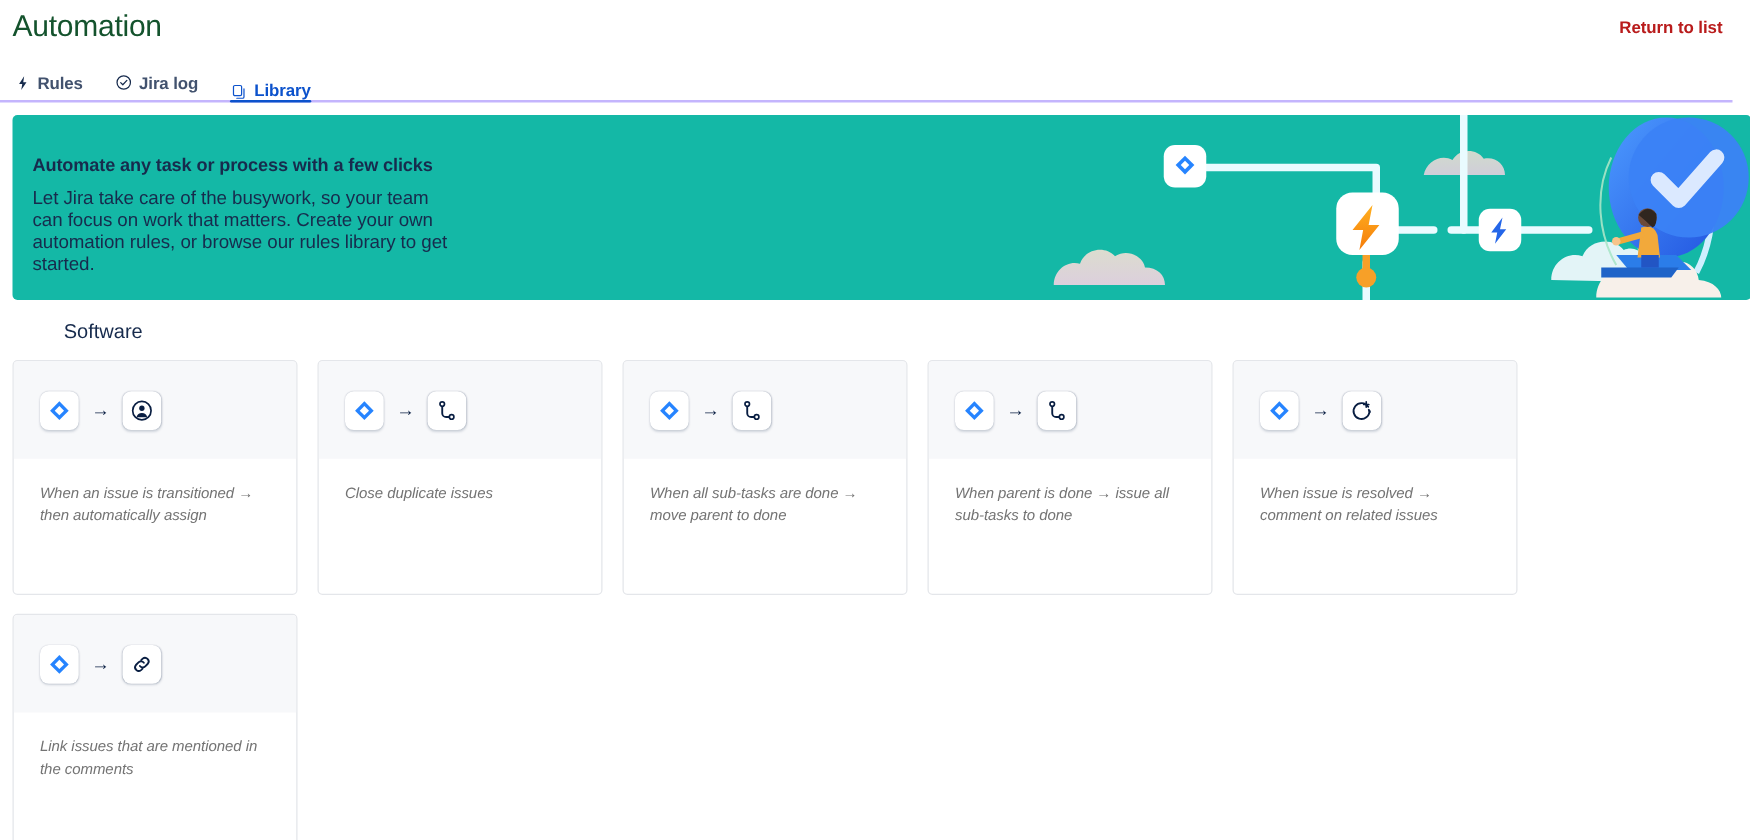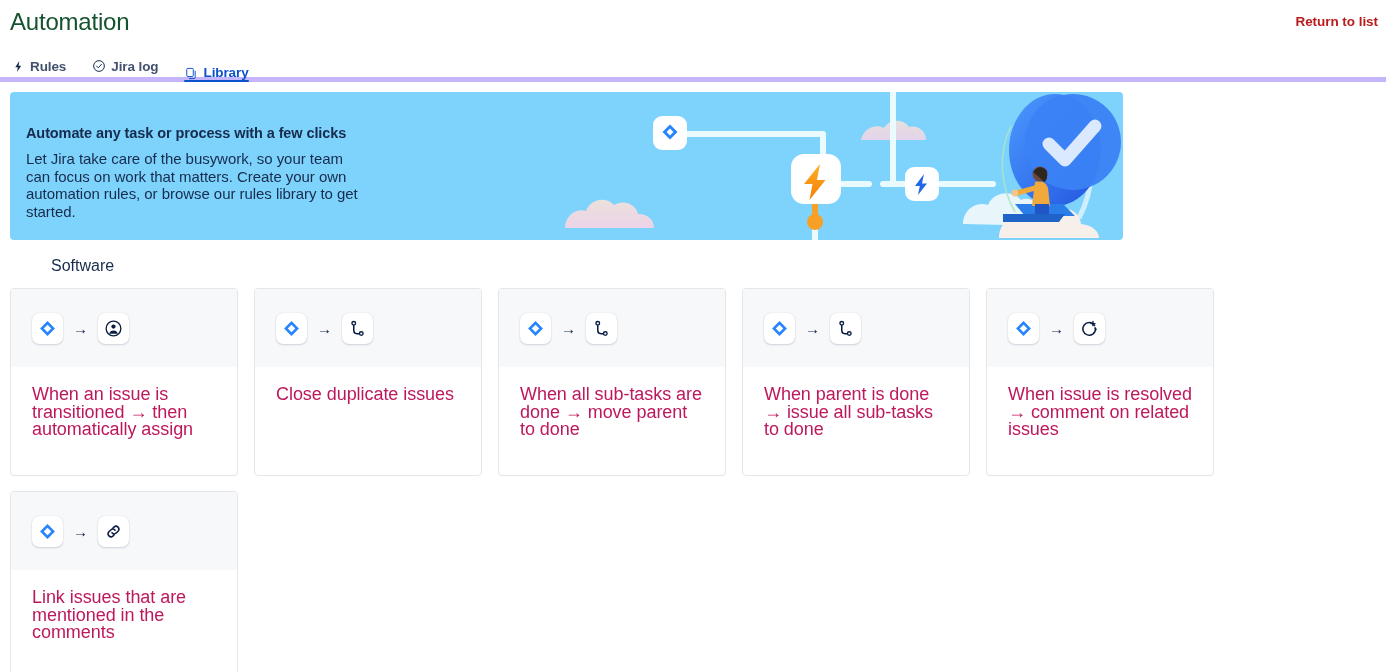--- a/index.html
+++ b/index.html
@@ -23,41 +23,41 @@
   }
   .return-link {
     position: absolute; right: 22px; top: 14px;
     font-size: 13.5px; font-weight: 700; color: #b91c1c;
     cursor: pointer; text-decoration: none; letter-spacing: -0.05px; text-align: right;
   }
 
   
   .tabs {
     position: absolute; left: 0; top: 52px; width: 1386px; height: 30px;
-    border-bottom: 5px solid #c4b5fd;
+    border-bottom: 2px solid #c4b5fd;
     display: flex; align-items: flex-start; padding-left: 11px;
   }
   .tab {
     display: flex; align-items: center; gap: 5px;
     height: 28px; padding: 0 9px 0 0; margin-right: 17px;
     font-size: 13.5px; font-weight: 700; color: #42526e;
     cursor: pointer; position: relative; letter-spacing: -0.1px;
   }
   .tab .ticon { display:flex; align-items:center; justify-content:center; width:14px; height:14px; }
   .tab.active { color: #0c52cc; align-items: flex-end; }
   .tab.active::after {
     content: ""; position: absolute; left: 0; right: 9px; bottom: -2px;
     height: 2px; background: #0c52cc; border-radius: 1px;
   }
 
   
   .banner {
     position: absolute; left: 10px; top: 92px;
-    width: 1113px; height: 148px;
-    background: #7dd3fc;
+    width: 1391px; height: 148px;
+    background: #14b8a6;
     border-radius: 4px;
     overflow: hidden;
   }
   .banner-text { position: absolute; left: 16px; top: 33px; width: 400px; }
   .banner-title {
     font-size: 14.5px; font-weight: 700; color: #172b4d;
     margin: 0 0 9px 0; letter-spacing: -0.1px;
   }
   .banner-body {
     font-size: 15px; line-height: 17.5px; color: #172b4d;
@@ -89,22 +89,23 @@
   }
   .icon-box {
     width: 31px; height: 31px; border-radius: 7px; background: #fff;
     box-shadow: 0 1px 2px rgba(9,30,66,0.16), 0 0 1px rgba(9,30,66,0.18);
     display: flex; align-items: center; justify-content: center;
     flex: none;
   }
   .arrow { font-size: 15px; color: #091e42; line-height: 1; flex: none; }
   .card-body { padding: 19px 19px 0 21px; }
   .card-text {
-    font-size: 18px; line-height: 17.5px; color: #be185d;
+    font-size: 12px; line-height: 17.5px; color: #737373;
     letter-spacing: -0.05px;
+    font-style: italic;
   }
 </style>
 </head>
 <body>
 
 <div class="page">
 
   <div class="header">
     <div class="page-title">Automation</div>
     <a class="return-link">Return to list</a>

